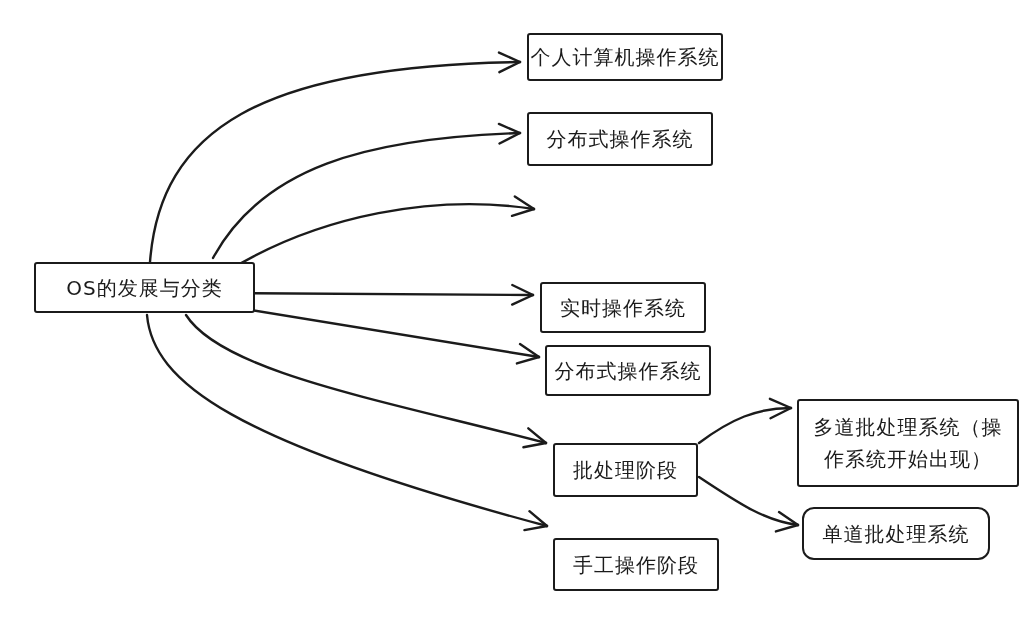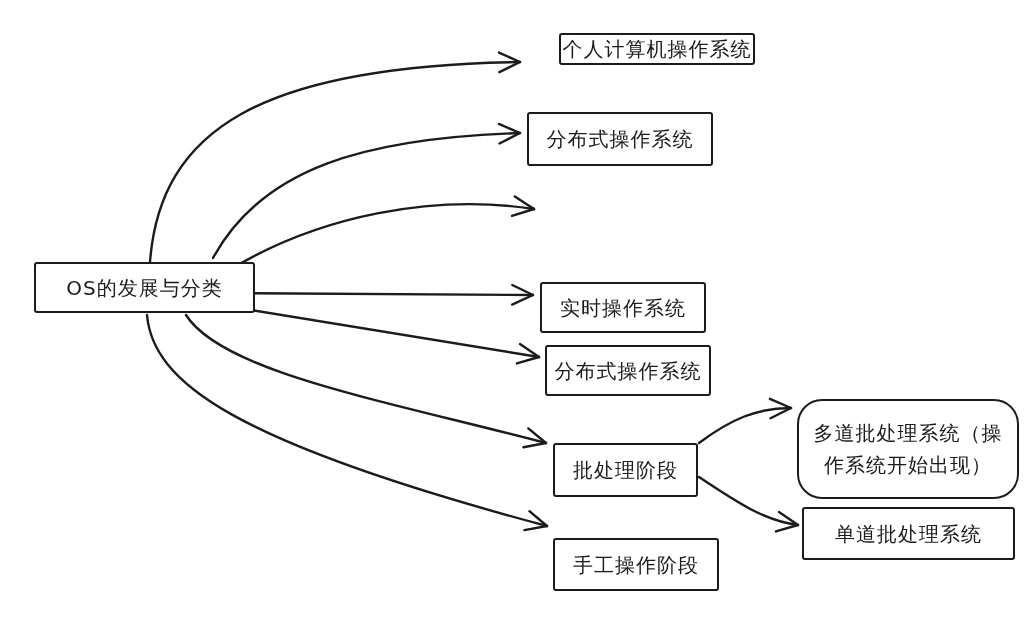--- a/index.html
+++ b/index.html
@@ -44,30 +44,30 @@
     align-items: center;
     justify-content: center;
     text-align: center;
     font-size: 20px;
     letter-spacing: 1px;
     line-height: 32px;
     white-space: nowrap;
   }
   
   .n-root        { left: 34px;  top: 262px; width: 221px; height: 51px; }
-  .n-pc          { left: 527px; top: 33px;  width: 196px; height: 32px; margin-left: 32px; }
+  .n-pc          { left: 527px; top: 33px;  width: 196px; height: 48px; }
   .n-distributed { left: 527px; top: 112px; width: 186px; height: 54px; }
   .n-network     { left: 540px; top: 190px; width: 168px; height: 53px; }
   .n-realtime    { left: 540px; top: 268px; width: 166px; height: 51px; margin-top: 14px; }
   .n-timesharing { left: 545px; top: 345px; width: 166px; height: 51px; }
   .n-batch       { left: 553px; top: 443px; width: 145px; height: 54px; }
   .n-manual      { left: 553px; top: 538px; width: 166px; height: 53px; }
-  .n-multibatch  { left: 797px; top: 399px; width: 222px; height: 100px;
-                   white-space: normal; padding: 0 12px; border-radius: 25px; }
-  .n-singlebatch { left: 802px; top: 507px; width: 213px; height: 53px; }
+  .n-multibatch  { left: 797px; top: 399px; width: 222px; height: 88px;
+                   white-space: normal; padding: 0 12px; }
+  .n-singlebatch { left: 802px; top: 507px; width: 188px; height: 53px; border-radius: 12px; }
 </style>
 </head>
 <body>
 
 <div class="canvas">
 
   <svg class="edges" viewBox="0 0 1025 619">
     <path class="edge" d="M 150 262 C 160 130, 260 66, 520 62"></path>
     <path class="edge" d="M 213 258 C 262 168, 365 138, 520 133"></path>
     <path class="edge" d="M 226 272 C 320 214, 436 194, 534 209"></path>

